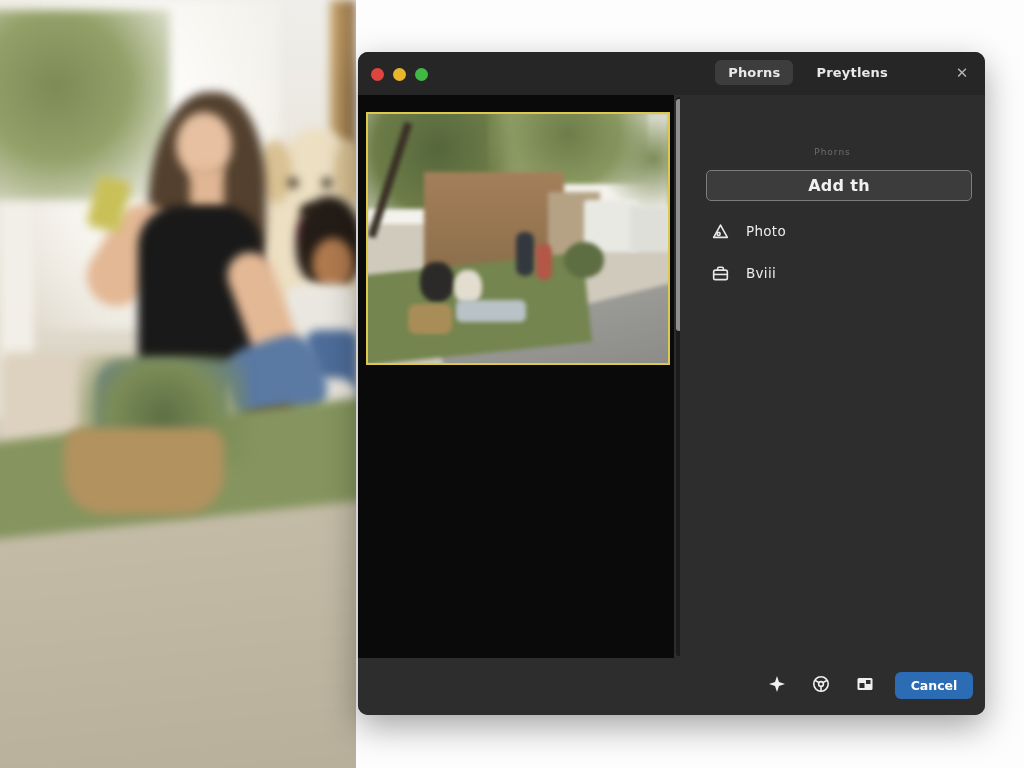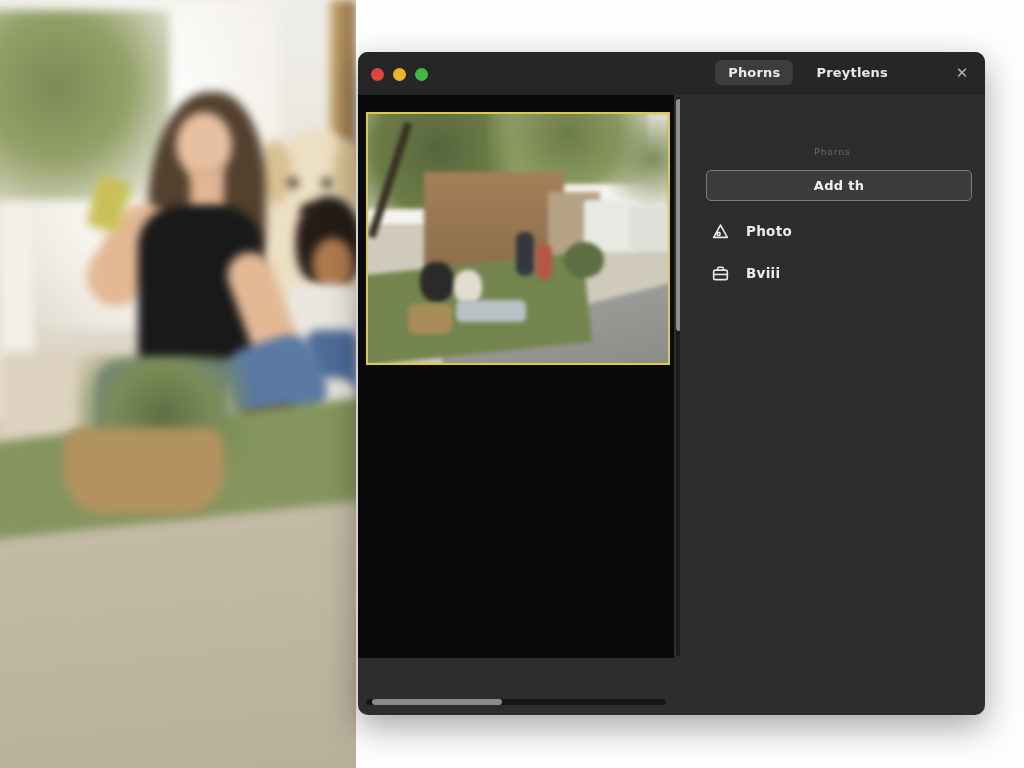--- a/index.html
+++ b/index.html
@@ -83,24 +83,24 @@
 
   .vscroll { position:absolute; left:318px; top:45px; width:6px; height:559px; background:#1c1c1c; border-radius:3px; }
   .vscroll .vthumb { position:absolute; left:0; top:2px; width:6px; height:232px; background:#8f8f8f; border-radius:3px; }
   .hscroll { position:absolute; left:8px; top:604px; width:300px; height:6px; background:#161616; border-radius:3px; }
   .hscroll .hthumb { position:absolute; left:6px; top:0; width:130px; height:6px; background:#8a8a8a; border-radius:3px; }
 
   
   .side-panel { position:absolute; left:322px; top:43px; width:305px; height:563px; background:#2d2d2d; }
   .hint { position:absolute; left:0; top:52px; width:100%; text-align:center; color:#6e6e6e; font-size:9px; letter-spacing:1px; }
   .add-btn { position:absolute; left:26px; top:75px; width:266px; height:31px; background:#3c3c3c;
-    border:1px solid #7d7d7d; border-radius:5px; color:#f1f1f1; font-size:13px; font-weight:bold;
+    border:1px solid #7d7d7d; border-radius:5px; color:#f1f1f1; font-size:16px; font-weight:bold;
     display:flex; align-items:center; justify-content:center; letter-spacing:0.3px; }
   .list-item { position:absolute; left:30px; display:flex; align-items:center; gap:16px; color:#ececec;
-    font-size:13.5px; font-weight:bold; letter-spacing:0.3px; }
+    font-size:13.5px; font-weight:normal; letter-spacing:0.3px; }
   .li-photo { top:126px; }
   .li-dads  { top:168px; }
   .li-icon { width:20px; height:20px; display:flex; align-items:center; justify-content:center; }
   .li-icon svg { stroke:#e8e8e8; fill:none; stroke-width:1.7; }
 
   
   .dlg-footer { position:absolute; left:0; top:606px; width:100%; height:57px; background:#2d2d2d; }
   .foot-icons { position:absolute; right:110px; top:16px; display:flex; gap:24px; align-items:center; }
   .f-icon { width:20px; height:20px; display:flex; align-items:center; justify-content:center; }
   .f-icon svg { stroke:#f0f0f0; fill:none; stroke-width:1.6; }
@@ -210,15 +210,39 @@
           <svg width="19" height="19" viewBox="0 0 20 20">
             <rect x="2.8" y="6.5" width="14.4" height="10" rx="1.8"></rect>
             <path d="M7 6.5 V4.8 a1.4 1.4 0 0 1 1.4-1.4 h3.2 a1.4 1.4 0 0 1 1.4 1.4 V6.5"></path>
             <path d="M2.8 11 h14.4"></path>
           </svg>
         </span>
         <span>Bviii</span>
       </div>
     </div>
 
+    <div class="dlg-footer">
+      <div class="foot-icons">
+        <span class="f-icon">
+          <svg width="20" height="20" viewBox="0 0 20 20">
+            <path d="M10 2 L12 8 L18 10 L12 12 L10 18 L8 12 L2 10 L8 8 Z" fill="#f0f0f0" stroke="none"></path>
+          </svg>
+        </span>
+        <span class="f-icon">
+          <svg width="20" height="20" viewBox="0 0 20 20">
+            <circle cx="10" cy="10" r="7.2"></circle>
+            <circle cx="10" cy="10" r="2.4"></circle>
+            <path d="M4.2 6.5 L8 8.6 M15.8 6.5 L12 8.6 M10 17.2 L10 12.6"></path>
+          </svg>
+        </span>
+        <span class="f-icon">
+          <svg width="20" height="20" viewBox="0 0 20 20">
+            <rect x="2.5" y="4" width="15" height="12" rx="1.5" fill="#f0f0f0" stroke="none"></rect>
+            <rect x="4.5" y="9" width="5" height="5" fill="#2d2d2d" stroke="none"></rect>
+            <rect x="11" y="6" width="4.5" height="4" fill="#2d2d2d" stroke="none"></rect>
+          </svg>
+        </span>
+      </div>
+      <div class="cancel-btn" style="background:#2c6cb5" title="Cancel">Cancel</div>
+    </div>
 
   </div>
 </div>
 
 </body></html>

